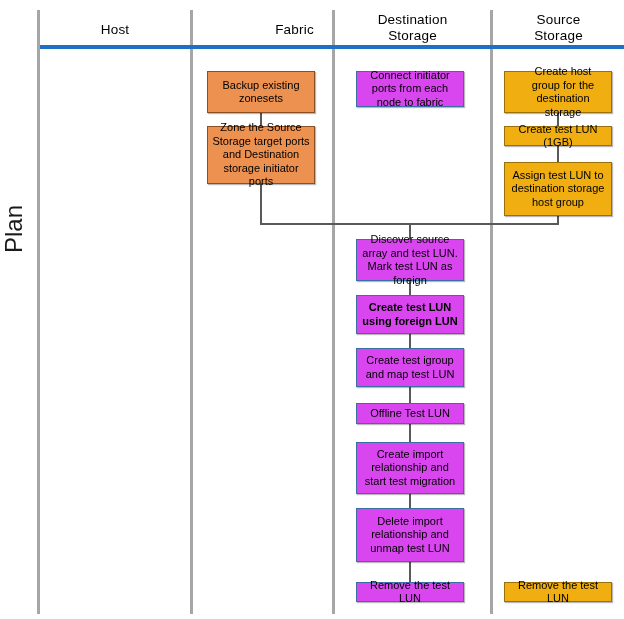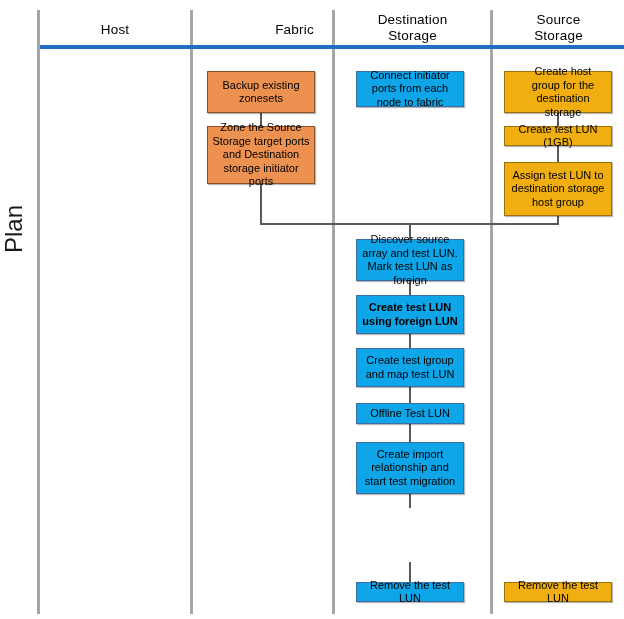--- a/index.html
+++ b/index.html
@@ -59,21 +59,21 @@
     align-items:center;
     justify-content:center;
     text-align:center;
     font-size:11px;
     line-height:13.5px;
     color:#000000;
     padding:2px 4px;
     box-shadow:1px 1px 1px rgba(0,0,0,0.28);
   }
   .node.orange{background:#ed9150;border-color:#8a4f22;}
-  .node.blue  {background:#0ea5e9;border-color:#3a6ea5;}
+  .node.blue  {background:#d946ef;border-color:#3a6ea5;}
   .node.gold  {background:#f0ae10;border-color:#9a7008;}
 
   
   .conn-v{position:absolute;width:2px;background:#595959;}
   .conn-h{position:absolute;height:2px;background:#595959;}
 </style>
 </head>
 <body>
 
 <div id="canvas">
@@ -128,20 +128,21 @@
   <div class="node blue" style="left:356px;top:239px;width:108px;height:42px;">Discover source array and test LUN. Mark test LUN as foreign</div>
 
   <div class="node blue" style="left:356px;top:295px;width:108px;height:39px;font-weight:bold;">Create test LUN using foreign LUN</div>
 
   <div class="node blue" style="left:356px;top:348px;width:108px;height:39px;">Create test igroup and map test LUN</div>
 
   <div class="node blue" style="left:356px;top:403px;width:108px;height:21px;">Offline Test LUN</div>
 
   <div class="node blue" style="left:356px;top:442px;width:108px;height:52px;">Create import relationship and start test migration</div>
 
+  <div class="node blue" style="left:356px;top:508px;width:108px;height:54px;">Delete import relationship and unmap test LUN</div>
 
   <div class="node blue" style="left:356px;top:582px;width:108px;height:20px;">Remove the test LUN</div>
 
   <div class="node gold" style="left:504px;top:71px;width:108px;height:42px;padding-left:14px;">Create host group for the destination storage</div>
 
   <div class="node gold" style="left:504px;top:126px;width:108px;height:20px;">Create test LUN (1GB)</div>
 
   <div class="node gold" style="left:504px;top:162px;width:108px;height:54px;">Assign test LUN to destination storage host group</div>
 
   <div class="node gold" style="left:504px;top:582px;width:108px;height:20px;">Remove the test LUN</div>

